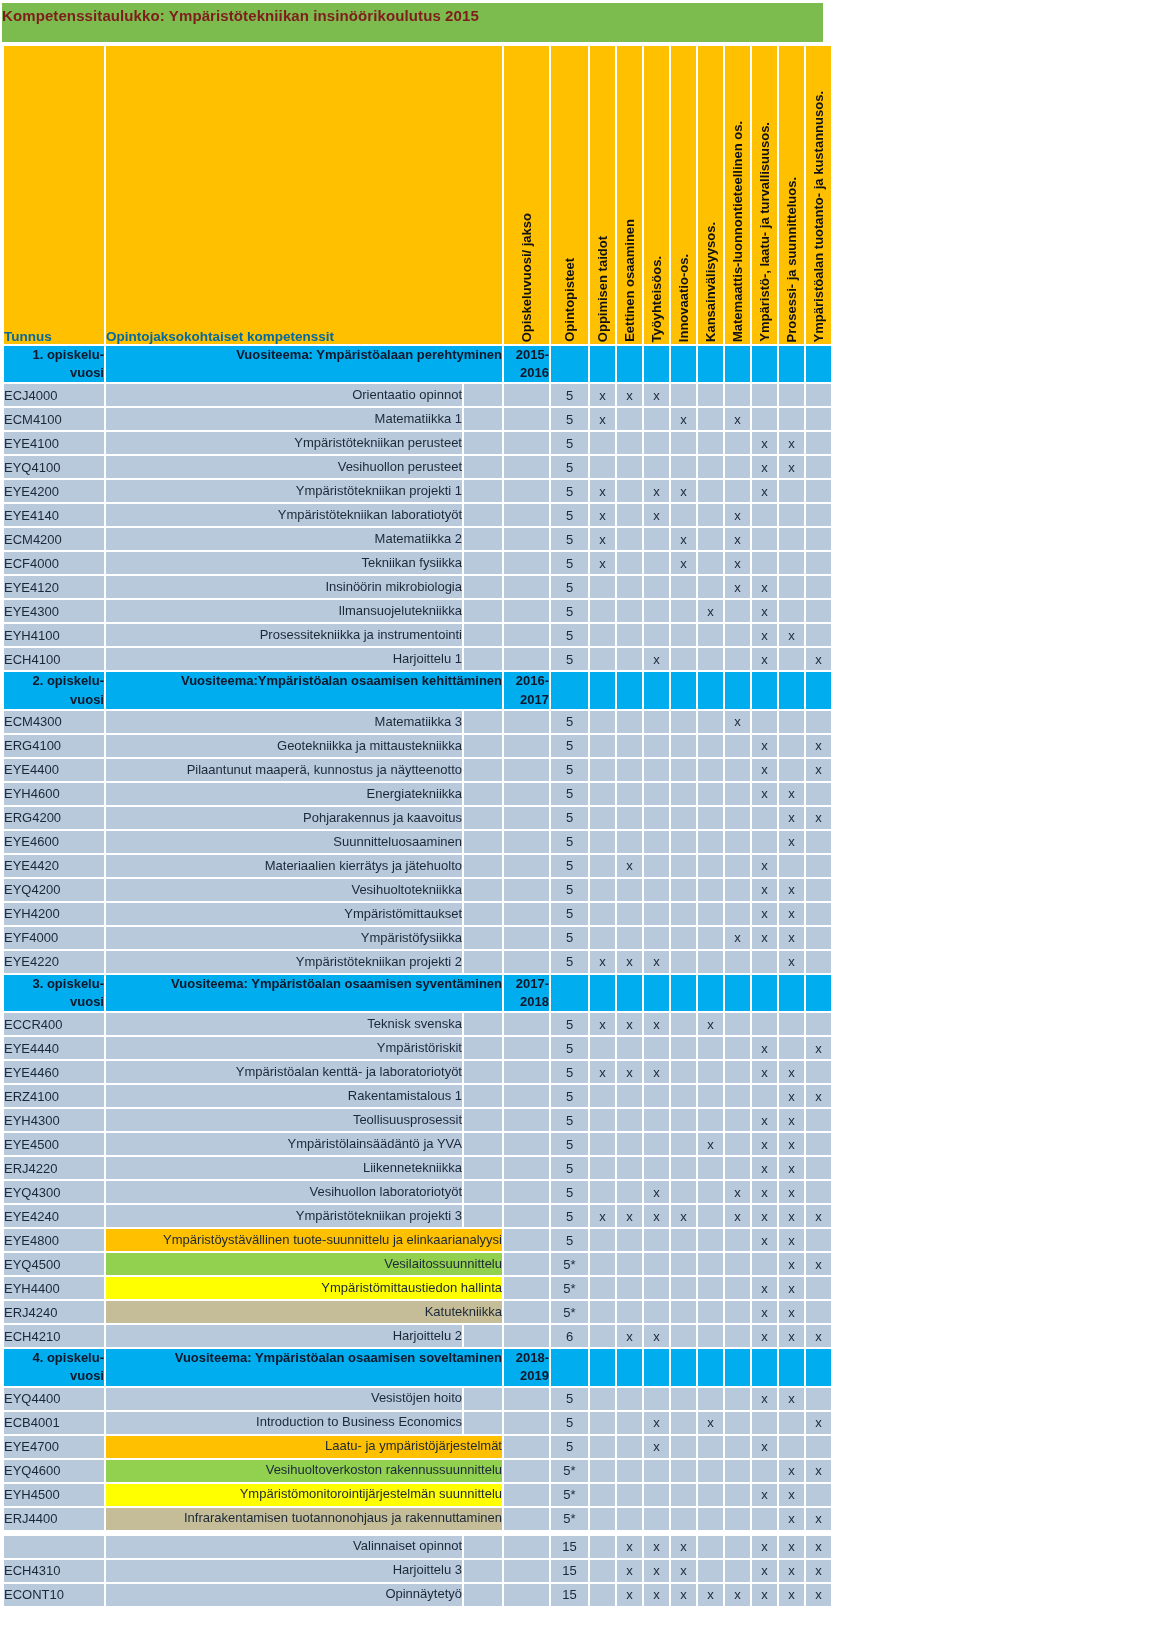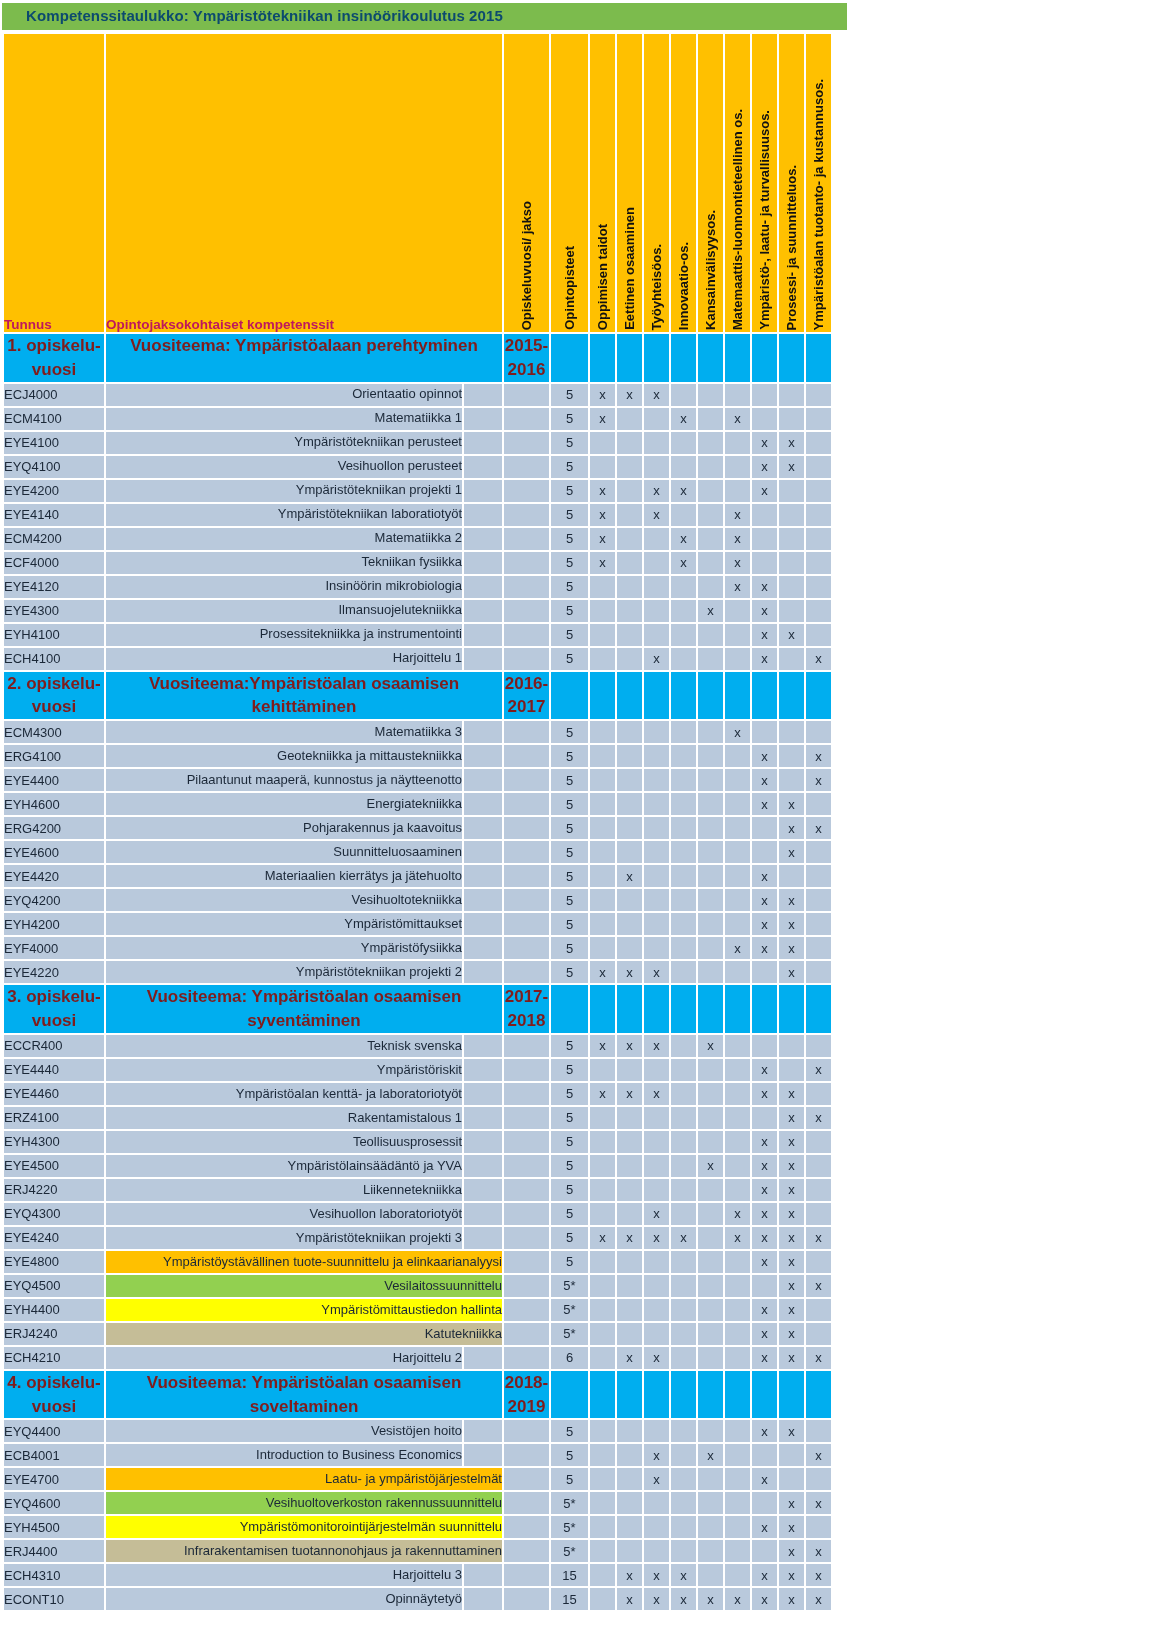--- a/index.html
+++ b/index.html
@@ -1,38 +1,38 @@
 <!DOCTYPE html>
 <html><head>
 <meta charset="utf-8">
 <style>
   html,body{margin:0;padding:0;background:#ffffff;}
   body{width:1150px;height:1652px;font-family:"Liberation Sans",sans-serif;overflow:hidden;}
   .wrap{padding:3px 0 0 2px;}
 
   .titlebar{
-    width:821px;height:27px;background:#7CBB4D;color:#0c4a6e;
-    font-weight:bold;font-size:15px;line-height:25px;padding-left:24px;
+    width:821px;height:39px;background:#7CBB4D;color:#7f1d1d;
+    font-weight:bold;font-size:15px;line-height:25px;padding-left:0;
     letter-spacing:.1px;
   }
 
   table.grid{border-collapse:collapse;table-layout:fixed;margin-top:2px;}
   table.grid th, table.grid td{border:2px solid #ffffff;padding:0;overflow:hidden;}
 
   
   tr.hdr th{background:#FFC000;}
-  .h-left{vertical-align:bottom;text-align:left;font-size:13.5px;font-weight:bold;color:#be185d;padding:2px 3px 1px 4px;}
+  .h-left{vertical-align:bottom;text-align:left;font-size:13.5px;font-weight:bold;color:#0369a1;padding:2px 3px 1px 4px;}
   .h-rot{vertical-align:bottom;}
   .rotwrap{display:flex;align-items:flex-end;justify-content:center;height:298px;overflow:hidden;}
   .rot{writing-mode:vertical-rl;transform:rotate(180deg);white-space:nowrap;
        font-weight:bold;font-size:13px;color:#111111;line-height:1;margin-bottom:2px;}
 
   
   tr.sec td{background:#00AEEF;height:36px;vertical-align:top;}
-  .sec-label,.sec-theme,.sec-year{color:#7f1d1d;font-weight:bold;font-size:17px;text-align:center;line-height:1.4;}
+  .sec-label,.sec-theme,.sec-year{color:#0f172a;font-weight:bold;font-size:13px;text-align:right;line-height:1.4;}
   .sec-label{padding:2px 2px 0 4px;}
   .sec-theme{padding:2px 30px 0 4px;}
   .sec-year{padding:2px 0 0 3px;}
 
   
   tr.crs td{background:#B9C9DC;height:22px;font-size:13px;color:#1b2838;vertical-align:middle;}
   td.code{text-align:left;padding:1px 2px 1px 4px;margin-top:32px;}
   td.name{text-align:right;padding:1px 3px 1px 4px;line-height:1.25;}
   td.credits{text-align:center;font-size:13px;}
   td.mark{text-align:center;font-size:12.5px;color:#333f4d;}
@@ -860,20 +860,36 @@
           <td class="mark"></td>
           <td class="mark"></td>
           <td class="mark"></td>
           <td class="mark"></td>
           <td class="mark"></td>
           <td class="mark"></td>
           <td class="mark"></td>
           <td class="mark">x</td>
           <td class="mark">x</td>
         </tr>
+        <tr class="crs nocode">
+          <td class="code"></td>
+          <td class="name">Valinnaiset opinnot</td>
+          <td class="gapcell"></td>
+          <td class="yearcell"></td>
+          <td class="credits">15</td>
+          <td class="mark"></td>
+          <td class="mark">x</td>
+          <td class="mark">x</td>
+          <td class="mark">x</td>
+          <td class="mark"></td>
+          <td class="mark"></td>
+          <td class="mark">x</td>
+          <td class="mark">x</td>
+          <td class="mark">x</td>
+        </tr>
         <tr class="crs">
           <td class="code">ECH4310</td>
           <td class="name">Harjoittelu 3</td>
           <td class="gapcell"></td>
           <td class="yearcell"></td>
           <td class="credits">15</td>
           <td class="mark"></td>
           <td class="mark">x</td>
           <td class="mark">x</td>
           <td class="mark">x</td>

